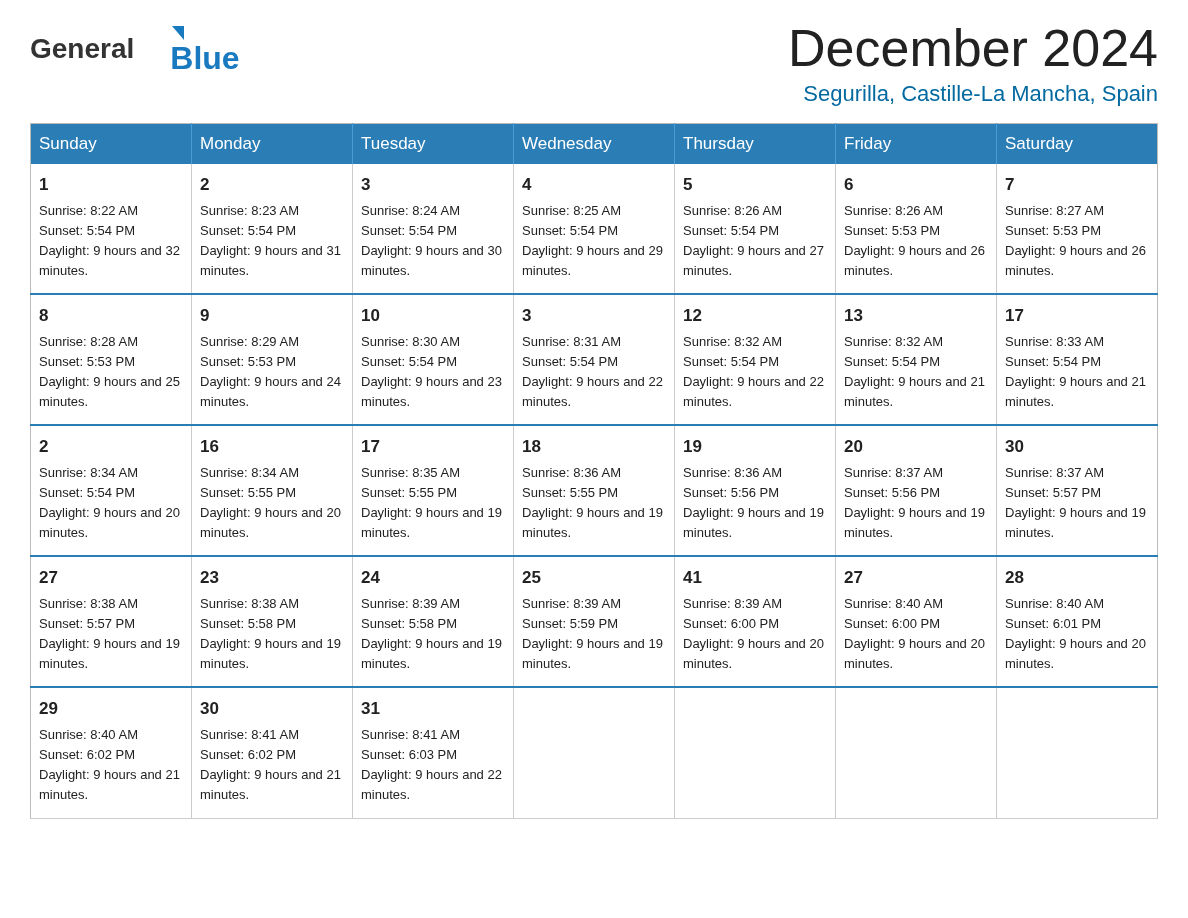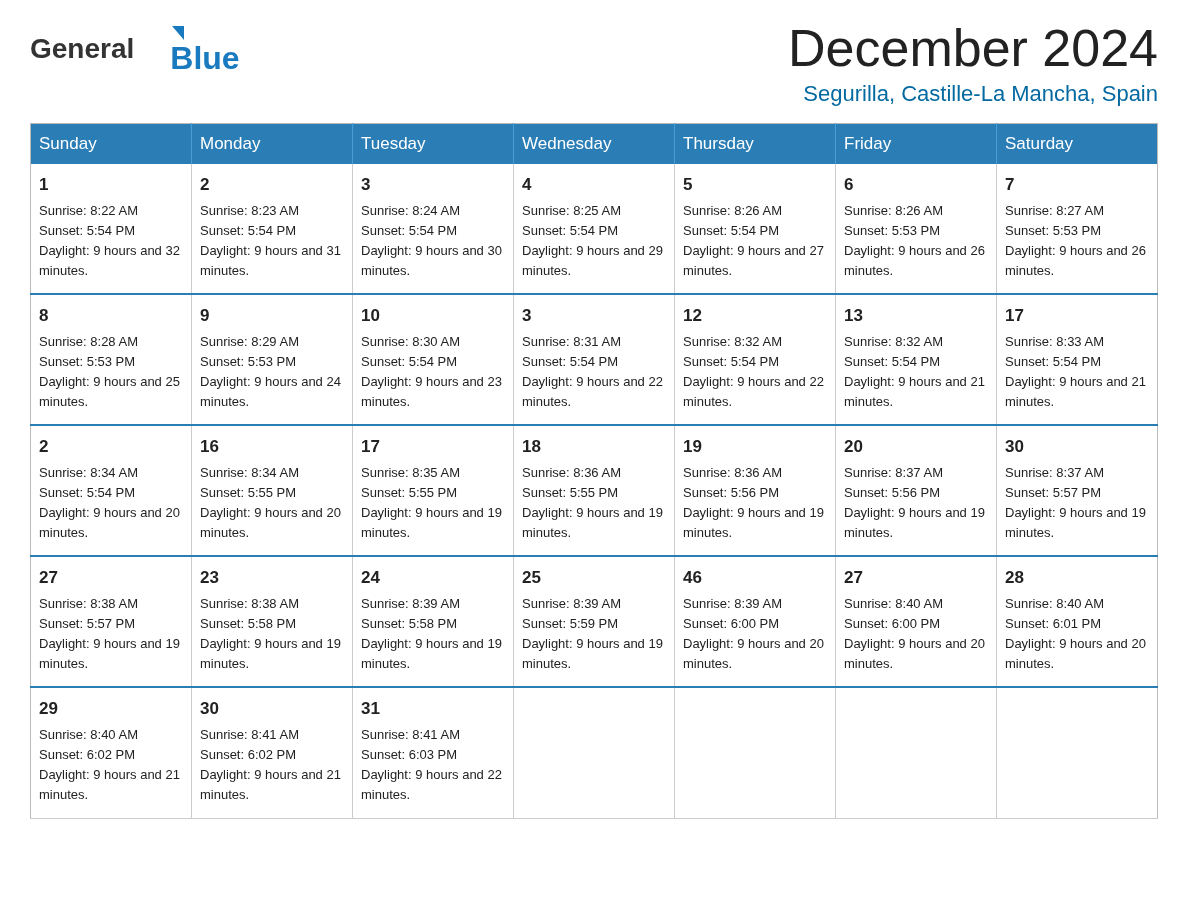--- a/index.html
+++ b/index.html
@@ -197,21 +197,21 @@
       </tr>
       <tr>
         <td><span class="day-number">27</span>
           <span class="day-info">Sunrise: 8:38 AM<br>Sunset: 5:57 PM<br>Daylight: 9 hours and 19 minutes.</span></td>
         <td><span class="day-number">23</span>
           <span class="day-info">Sunrise: 8:38 AM<br>Sunset: 5:58 PM<br>Daylight: 9 hours and 19 minutes.</span></td>
         <td><span class="day-number">24</span>
           <span class="day-info">Sunrise: 8:39 AM<br>Sunset: 5:58 PM<br>Daylight: 9 hours and 19 minutes.</span></td>
         <td><span class="day-number">25</span>
           <span class="day-info">Sunrise: 8:39 AM<br>Sunset: 5:59 PM<br>Daylight: 9 hours and 19 minutes.</span></td>
-        <td><span class="day-number">46</span>
+        <td><span class="day-number">41</span>
           <span class="day-info">Sunrise: 8:39 AM<br>Sunset: 6:00 PM<br>Daylight: 9 hours and 20 minutes.</span></td>
         <td><span class="day-number">27</span>
           <span class="day-info">Sunrise: 8:40 AM<br>Sunset: 6:00 PM<br>Daylight: 9 hours and 20 minutes.</span></td>
         <td><span class="day-number">28</span>
           <span class="day-info">Sunrise: 8:40 AM<br>Sunset: 6:01 PM<br>Daylight: 9 hours and 20 minutes.</span></td>
       </tr>
       <tr>
         <td><span class="day-number">29</span>
           <span class="day-info">Sunrise: 8:40 AM<br>Sunset: 6:02 PM<br>Daylight: 9 hours and 21 minutes.</span></td>
         <td><span class="day-number">30</span>

